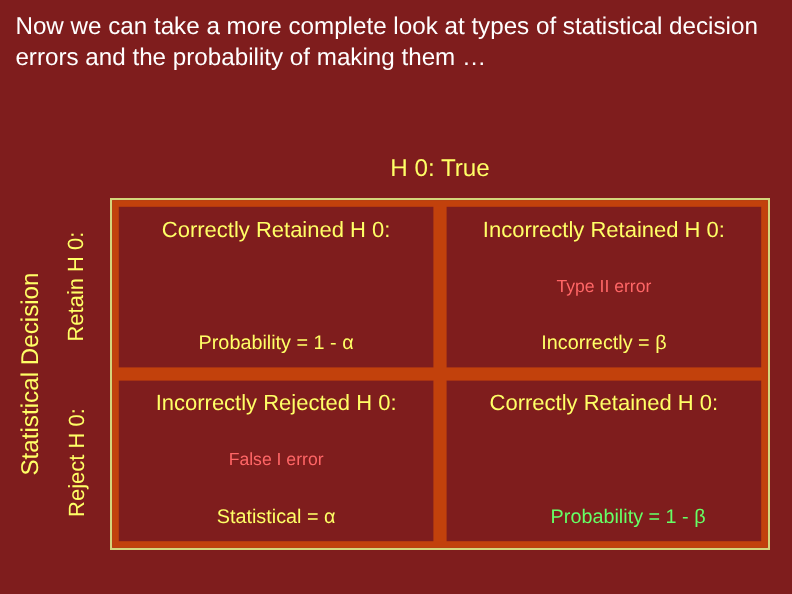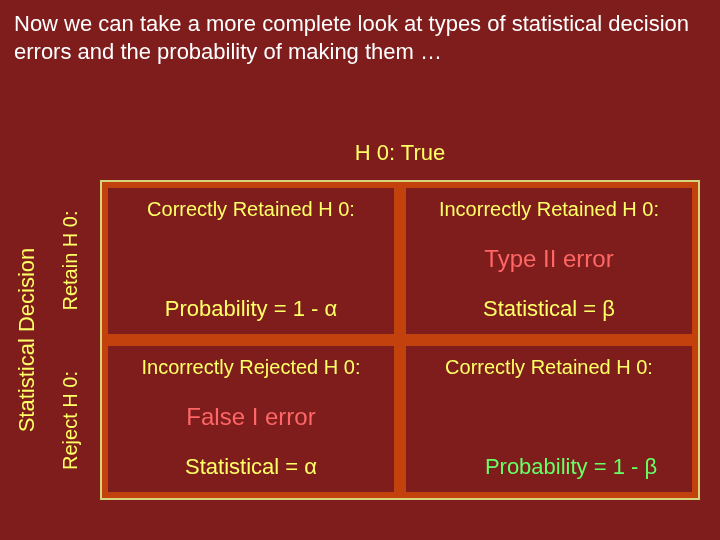--- a/index.html
+++ b/index.html
@@ -13,23 +13,23 @@
   .inner-labels { position: absolute; left: 40px; top: 40px; width: 40px; height: 320px; }
   .inner-label { position: absolute; left: 0; width: 40px; height: 160px; display: flex; align-items: center; justify-content: center; }
   .inner-label.top { top: 0; }
   .inner-label.bot { top: 160px; }
   .inner-label span { transform: rotate(-90deg); white-space: nowrap; font-size: 20px; color: #ffff66; }
   .col-heads { position: absolute; left: 90px; top: 0; width: 600px; height: 36px; display: flex; }
   .col-head { flex: 1; text-align: center; font-size: 22px; color: #ffff66; }
   .matrix { position: absolute; left: 90px; top: 40px; width: 600px; height: 320px; border: 2px solid #d4d47a; display: grid; grid-template-columns: 1fr 1fr; grid-template-rows: 1fr 1fr; }
   .cell { border: 6px solid #c2410c; padding: 10px 8px 6px 8px; display: flex; flex-direction: column; justify-content: space-between; align-items: center; text-align: center; }
   .cell .title { font-size: 20px; color: #ffff66; }
-  .cell .err { font-size: 24px; color: #ffff66; }
+  .cell .err { font-size: 16px; color: #ffff66; }
   .cell .err.bad { color: #ff6666; }
-  .cell .prob { font-size: 22px; color: #ffff66; margin-bottom: 6px; }
+  .cell .prob { font-size: 18px; color: #ffff66; margin-bottom: 6px; }
   .cell .prob.good { color: #66ff66; margin-left: 44px; }
   .spacer { height: 1px; }
 </style>
 </head>
 <body>
 
 <div class="slide">
 
   <div class="intro">Now we can take a more complete look at types of statistical decision errors and the probability of making them …</div>
 
@@ -57,21 +57,21 @@
 
       <div class="cell">
         <div class="title">Correctly Retained H 0:</div>
         <div class="spacer"></div>
         <div class="prob">Probability  =  1 - α</div>
       </div>
 
       <div class="cell">
         <div class="title">Incorrectly Retained H 0:</div>
         <div class="err bad">Type II  error</div>
-        <div class="prob">Statistical  =  β</div>
+        <div class="prob">Incorrectly  =  β</div>
       </div>
 
       <div class="cell">
         <div class="title">Incorrectly Rejected H 0:</div>
         <div class="err bad">False I  error</div>
         <div class="prob">Statistical  =   α</div>
       </div>
 
       <div class="cell">
         <div class="title">Correctly Retained H 0:</div>

